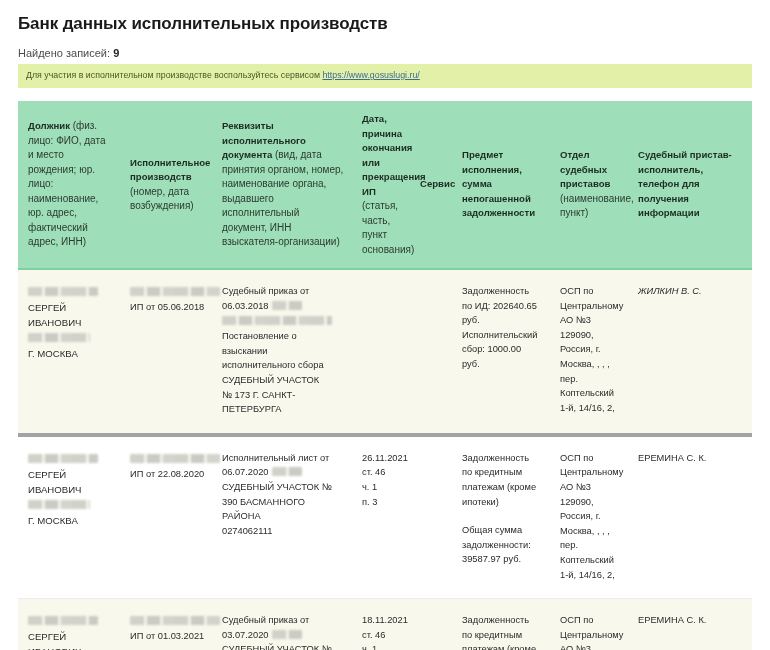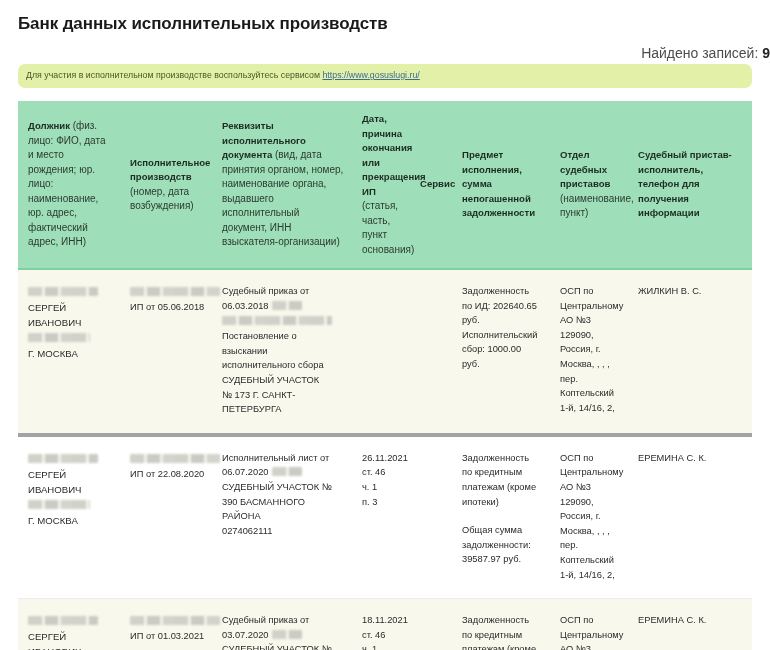--- a/index.html
+++ b/index.html
@@ -24,24 +24,23 @@
     font-size: 17px;
     font-weight: bold;
     color: #1a1a1a;
     letter-spacing: -0.1px;
     line-height: 20px;
   }
 
   
   .found-line {
     padding: 13px 0 0 18px;
-    font-size: 14px;
+    font-size: 11px;
     color: #4c4c4c;
     line-height: 12px;
-    text-align: right;
   }
   .found-line .count {
     font-weight: bold;
     color: #222;
   }
 
   
   .notice {
     margin: 5px 18px 0 18px;
     background: #e2f0a8;
@@ -147,21 +146,21 @@
 
 <div id="page">
 
   <h1 class="page-title">Банк данных исполнительных производств</h1>
 
   <div class="found-line">
     <span>Найдено записей:</span>
     <span class="count">9</span>
   </div>
 
-  <div class="notice" style="background: rgb(226, 240, 168); border-radius: 7px;">
+  <div class="notice" style="background: rgb(226, 240, 168);">
     <span>Для участия в исполнительном производстве воспользуйтесь сервисом</span>
     <a href="#" style="color: rgb(61, 107, 150);">https://www.gosuslugi.ru/</a>
   </div>
 
   <div class="table-wrap">
     <table class="fssp">
       <colgroup>
         <col style="width:102px">
         <col style="width:92px">
         <col style="width:140px">
@@ -241,21 +240,21 @@
               <span class="doc-line">ОСП по</span>
               <span class="doc-line">Центральному</span>
               <span class="doc-line">АО №3</span>
               <span class="doc-line">129090,</span>
               <span class="doc-line">Россия, г.</span>
               <span class="doc-line">Москва, , , ,</span>
               <span class="doc-line">пер.</span>
               <span class="doc-line">Коптельский</span>
               <span class="doc-line">1-й, 14/16, 2,</span>
             </td>
-            <td class="vmid" style="background: rgb(248, 248, 236);"><span class="nowrap">ЖИЛКИН В. С.</span></td>
+            <td class="vmid" style="background: rgb(248, 248, 236); font-style: italic;"><span class="nowrap">ЖИЛКИН В. С.</span></td>
           </tr>
           <tr class="row-plain">
             <td class="vmid">
               <span class="redact w70"></span>
               <span class="debtor-name doc-line">СЕРГЕЙ</span>
               <span class="debtor-name doc-line">ИВАНОВИЧ</span>
               <span class="redact w62"></span>
               <span class="debtor-name doc-line">Г. МОСКВА</span>
             </td>
             <td class="vmid">

